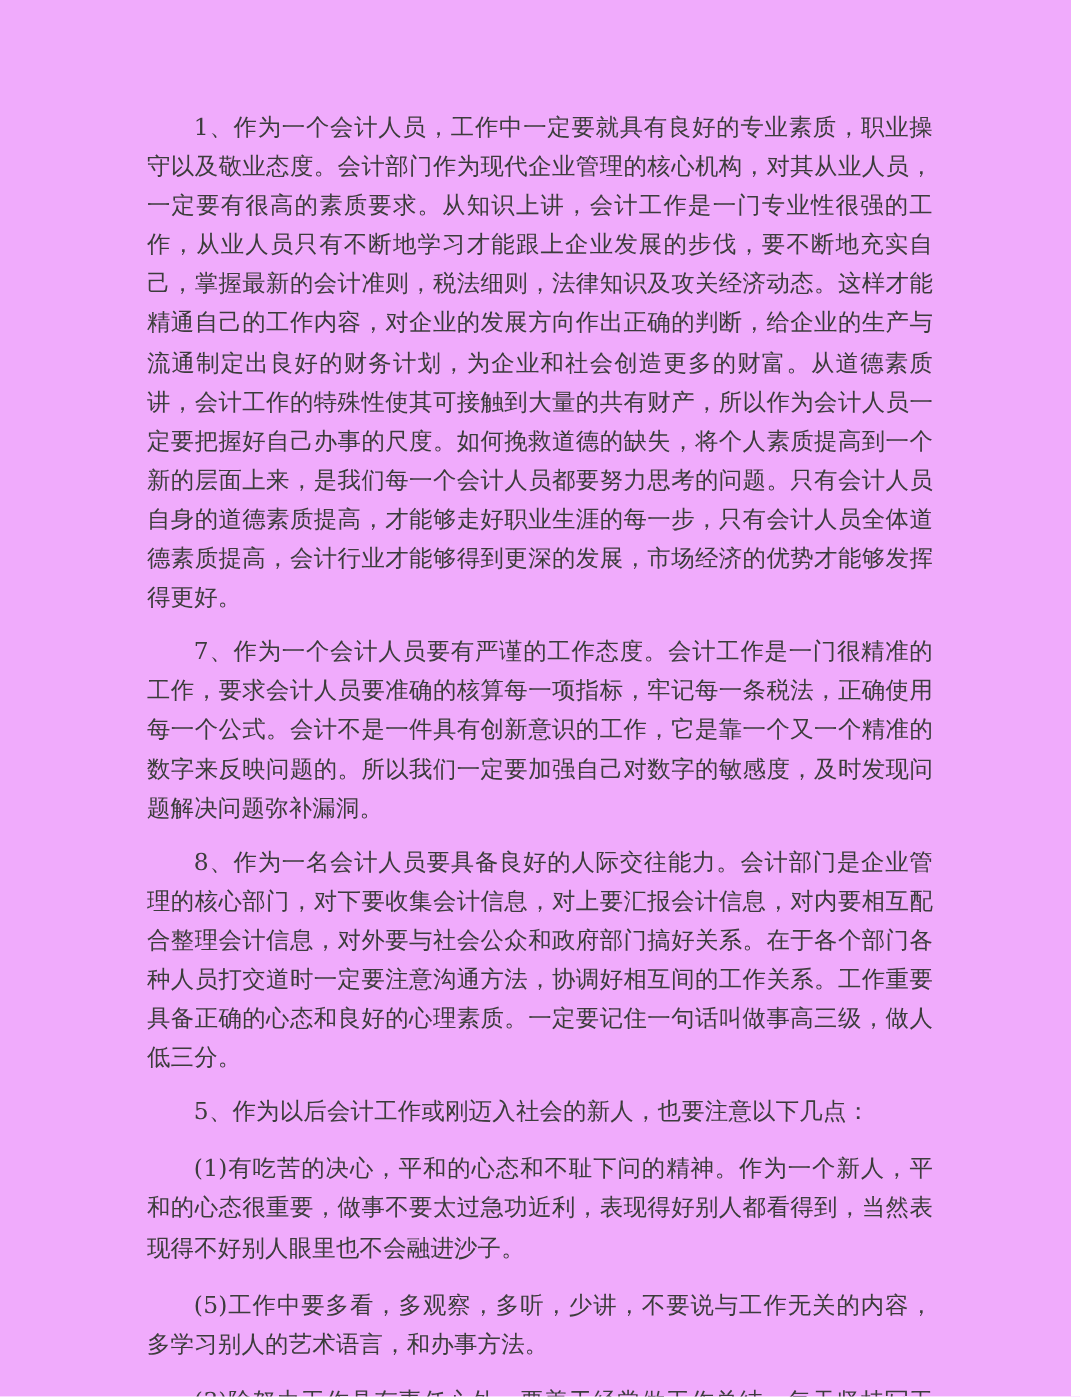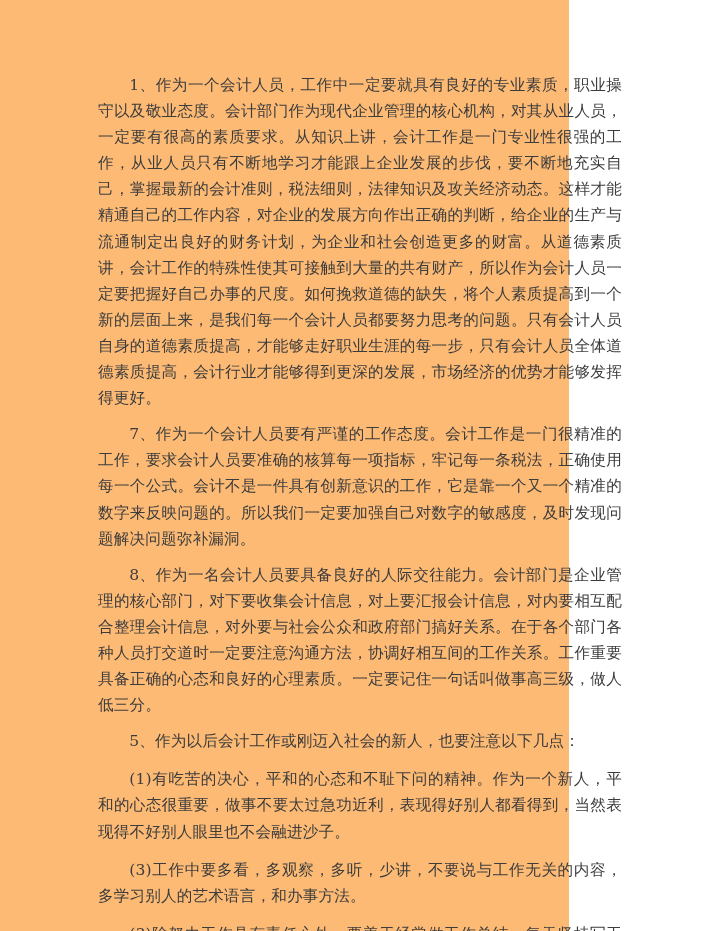--- a/index.html
+++ b/index.html
@@ -8,23 +8,23 @@
     background: #ffffff;
   }
   body {
     width: 720px;
     height: 931px;
     overflow: hidden;
     font-family: "DejaVu Serif", "Liberation Serif", serif;
   }
   #page {
     position: relative;
-    width: 569px;
+    width: 714px;
     height: 931px;
-    background: #fdba74;
+    background: #f0abfc;
   }
   #doc-body {
     position: absolute;
     left: 98px;
     top: 72px;
     width: 524px;
   }
   p.para {
     margin: 0 0 10px 0;
     font-size: 15.6px;
@@ -54,18 +54,18 @@
     <p class="para">1、作为一个会计人员，工作中一定要就具有良好的专业素质，职业操守以及敬业态度。会计部门作为现代企业管理的核心机构，对其从业人员，一定要有很高的素质要求。从知识上讲，会计工作是一门专业性很强的工作，从业人员只有不断地学习才能跟上企业发展的步伐，要不断地充实自己，掌握最新的会计准则，税法细则，法律知识及攻关经济动态。这样才能精通自己的工作内容，对企业的发展方向作出正确的判断，给企业的生产与流通制定出良好的财务计划，为企业和社会创造更多的财富。从道德素质讲，会计工作的特殊性使其可接触到大量的共有财产，所以作为会计人员一定要把握好自己办事的尺度。如何挽救道德的缺失，将个人素质提高到一个新的层面上来，是我们每一个会计人员都要努力思考的问题。只有会计人员自身的道德素质提高，才能够走好职业生涯的每一步，只有会计人员全体道德素质提高，会计行业才能够得到更深的发展，市场经济的优势才能够发挥得更好。</p>
 
     <p class="para">7、作为一个会计人员要有严谨的工作态度。会计工作是一门很精准的工作，要求会计人员要准确的核算每一项指标，牢记每一条税法，正确使用每一个公式。会计不是一件具有创新意识的工作，它是靠一个又一个精准的数字来反映问题的。所以我们一定要加强自己对数字的敏感度，及时发现问题解决问题弥补漏洞。</p>
 
     <p class="para">8、作为一名会计人员要具备良好的人际交往能力。会计部门是企业管理的核心部门，对下要收集会计信息，对上要汇报会计信息，对内要相互配合整理会计信息，对外要与社会公众和政府部门搞好关系。在于各个部门各种人员打交道时一定要注意沟通方法，协调好相互间的工作关系。工作重要具备正确的心态和良好的心理素质。一定要记住一句话叫做事高三级，做人低三分。</p>
 
     <p class="para">5、作为以后会计工作或刚迈入社会的新人，也要注意以下几点：</p>
 
     <p class="para sub">(1)有吃苦的决心，平和的心态和不耻下问的精神。作为一个新人，平和的心态很重要，做事不要太过急功近利，表现得好别人都看得到，当然表现得不好别人眼里也不会融进沙子。</p>
 
-    <p class="para sub">(3)工作中要多看，多观察，多听，少讲，不要说与工作无关的内容，多学习别人的艺术语言，和办事方法。</p>
+    <p class="para sub">(5)工作中要多看，多观察，多听，少讲，不要说与工作无关的内容，多学习别人的艺术语言，和办事方法。</p>
 
     <p class="para sub">(3)除努力工作具有责任心外，要善于经常做工作总结。每天坚持写工作日记，每周做一次工作总结。主要是记录，计划，和总结错误。工作中坚决不犯同样的错误，对于工作要未雨绸缪，努力做到更好。</p>
 
   </div>
 </div>
 
 </body></html>

